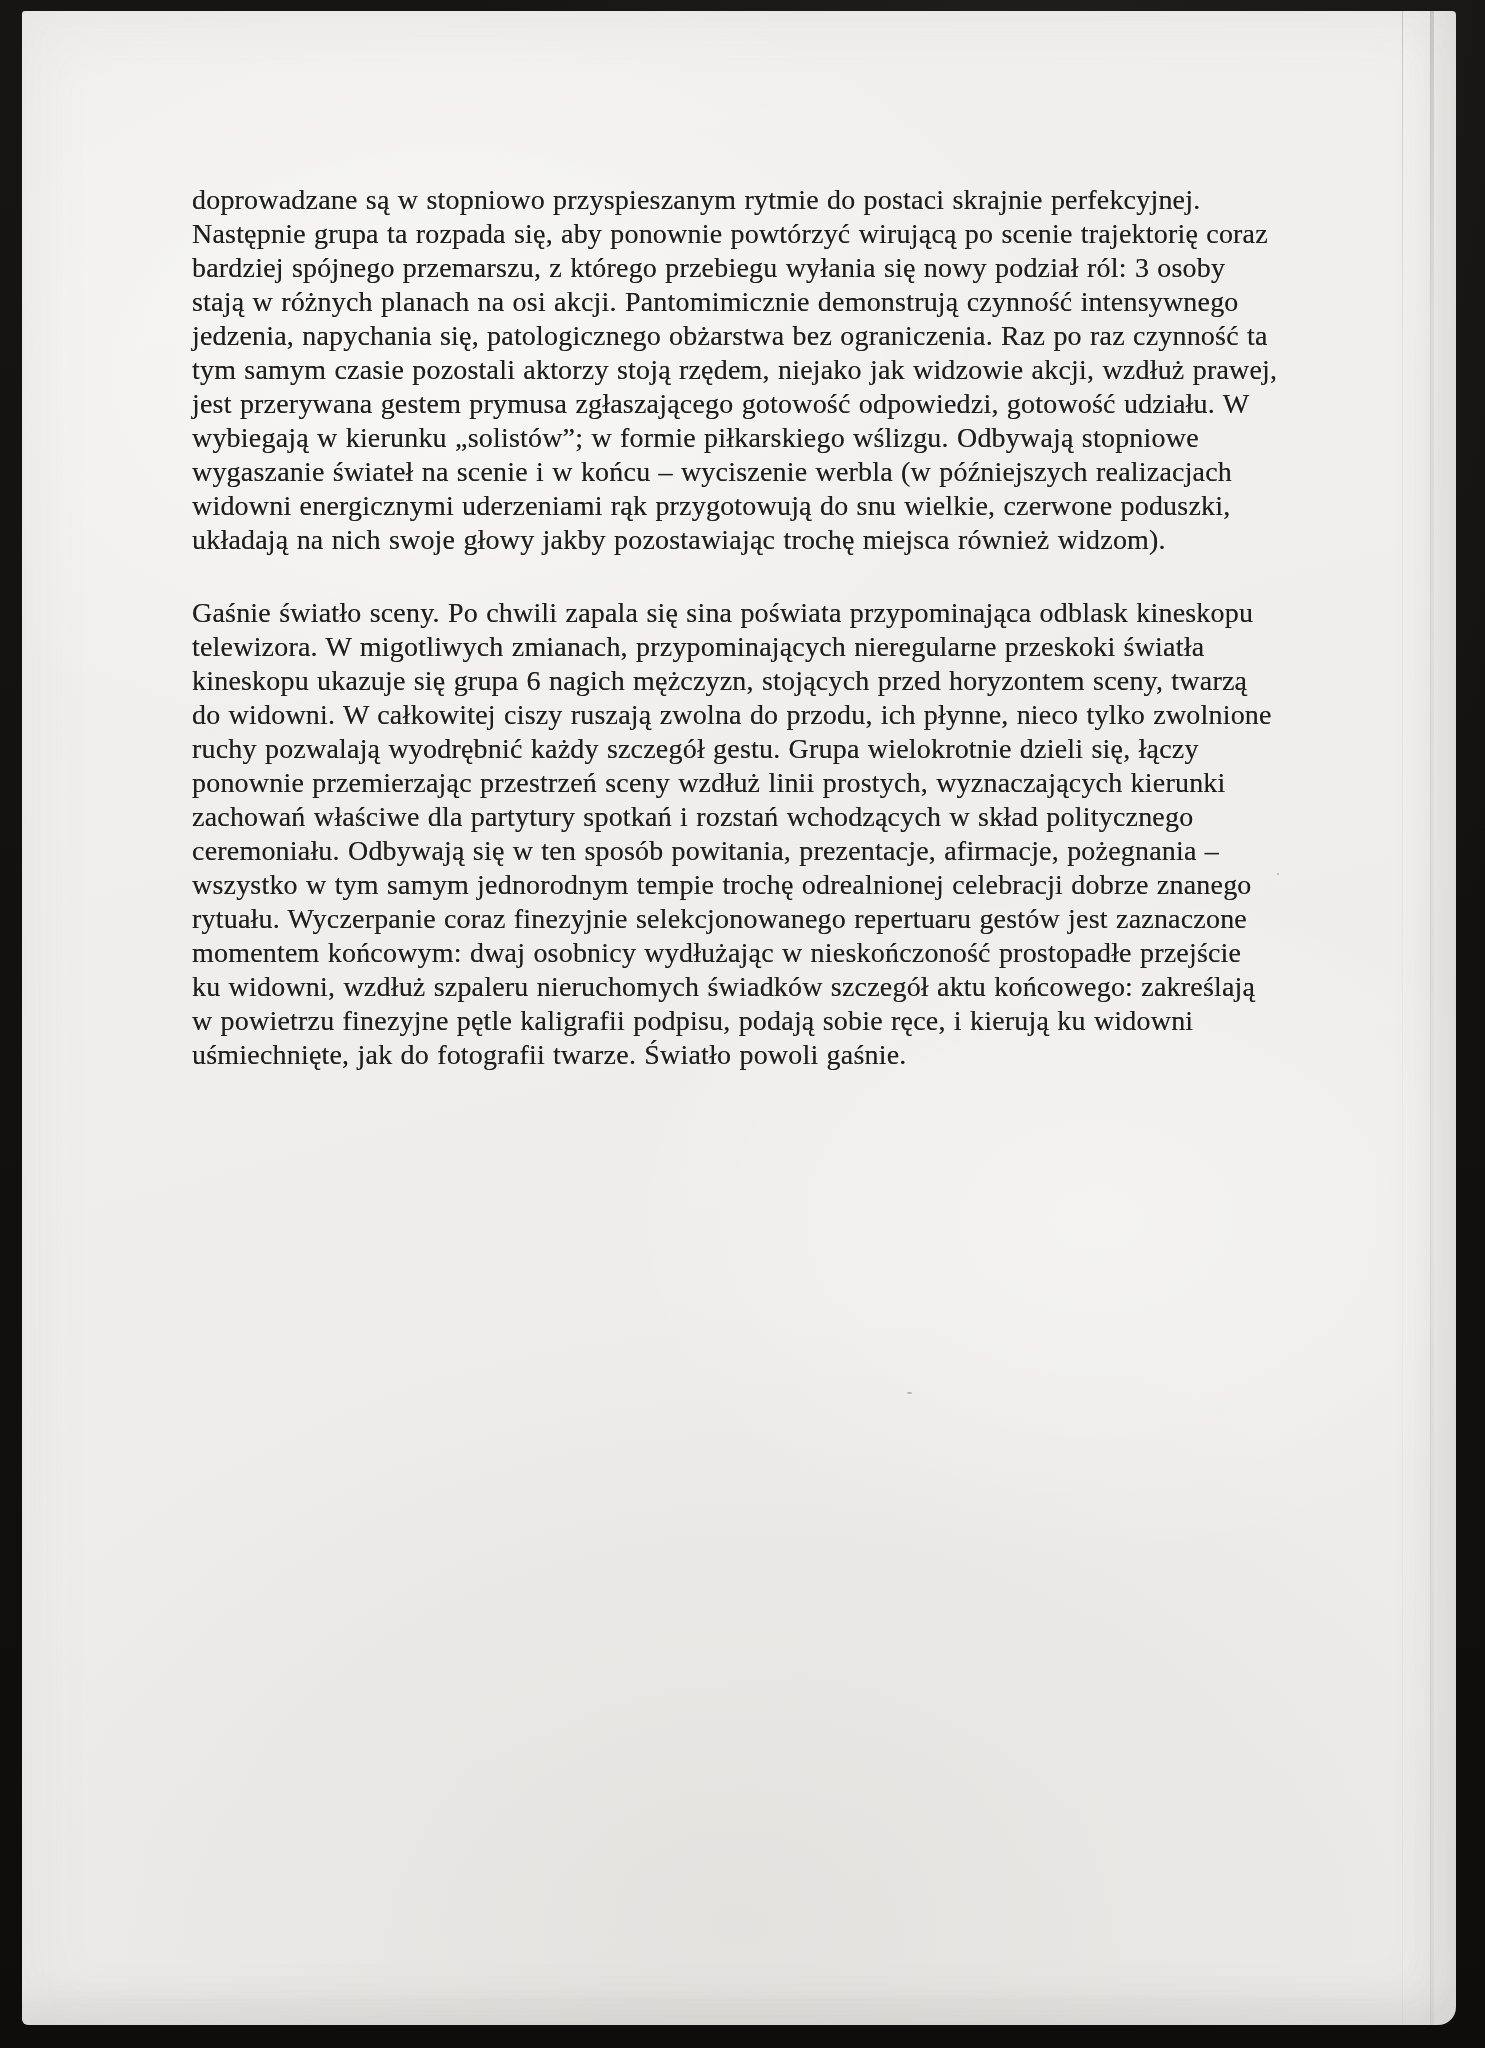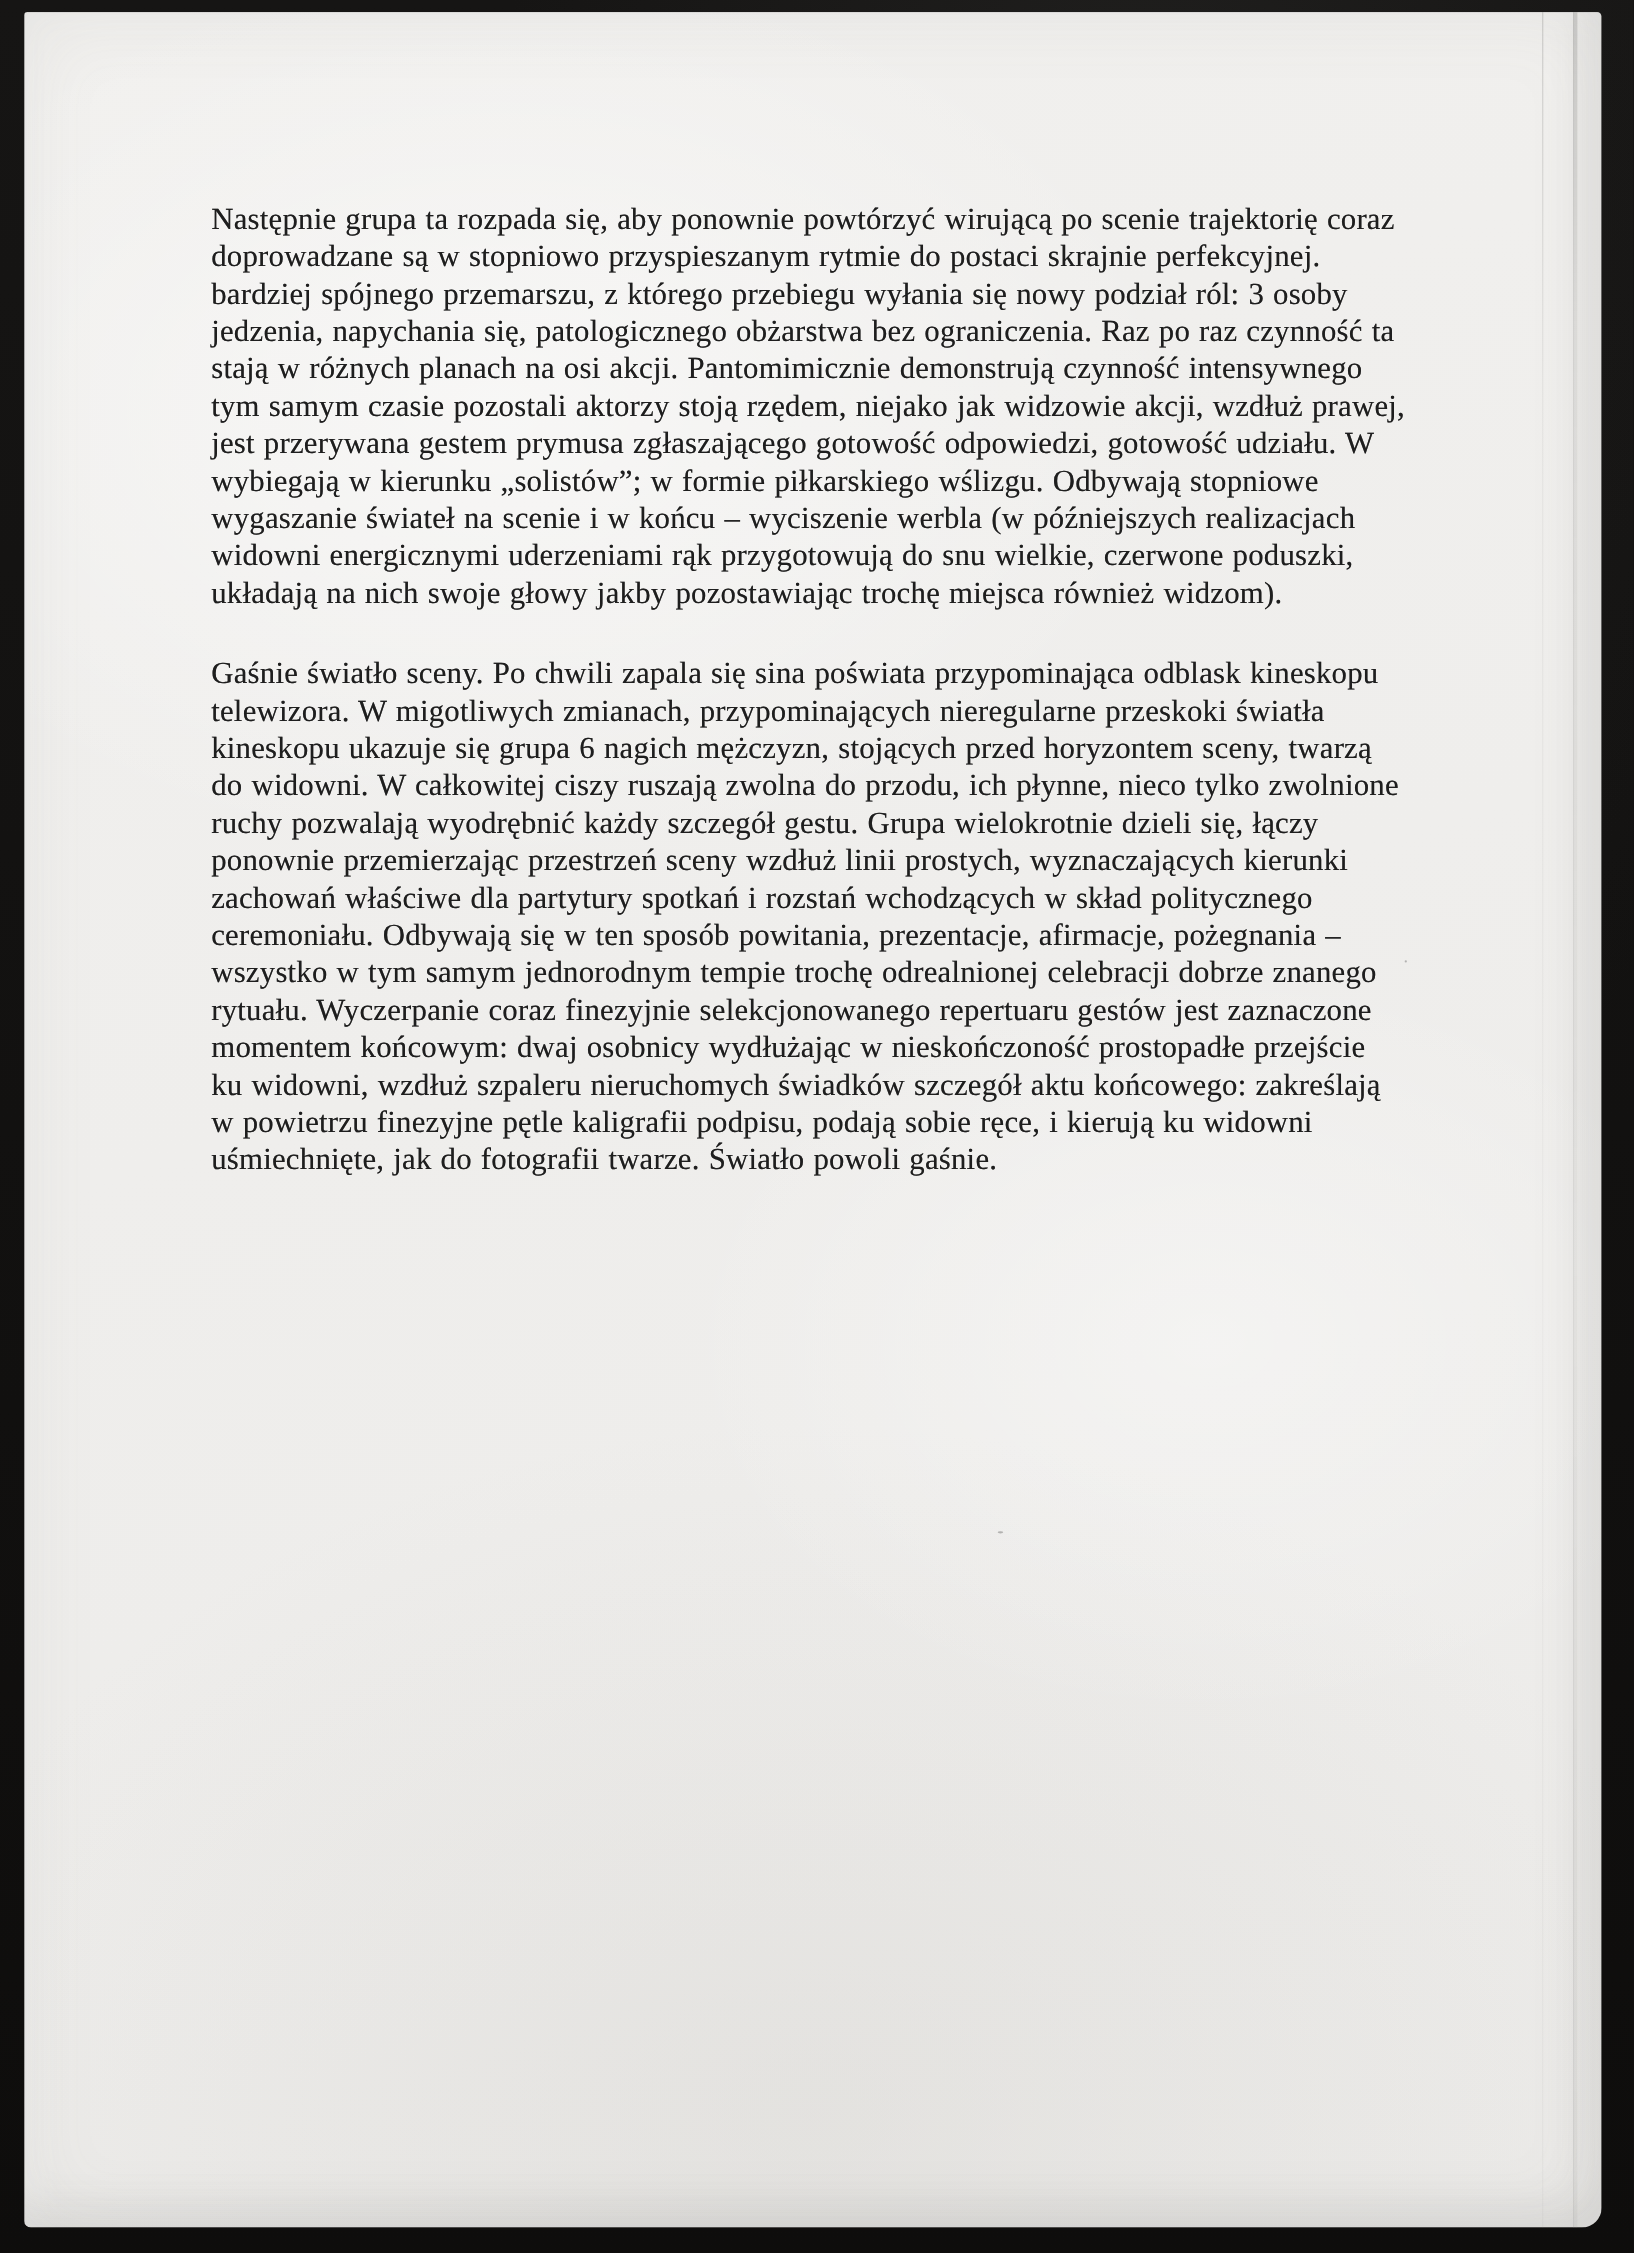--- a/index.html
+++ b/index.html
@@ -113,25 +113,25 @@
 </head>
 <body>
 
 <div class="scan-bg"></div>
 
 <div class="paper">
 
   <div class="text-block">
 
     <div class="para">
+      <div class="line">doprowadzane są w stopniowo przyspieszanym rytmie do postaci skrajnie perfekcyjnej.</div>
       <div class="line">Następnie grupa ta rozpada się, aby ponownie powtórzyć wirującą po scenie trajektorię coraz</div>
-      <div class="line">doprowadzane są w stopniowo przyspieszanym rytmie do postaci skrajnie perfekcyjnej.</div>
       <div class="line">bardziej spójnego przemarszu, z którego przebiegu wyłania się nowy podział ról: 3 osoby</div>
+      <div class="line">stają w różnych planach na osi akcji. Pantomimicznie demonstrują czynność intensywnego</div>
       <div class="line">jedzenia, napychania się, patologicznego obżarstwa bez ograniczenia. Raz po raz czynność ta</div>
-      <div class="line">stają w różnych planach na osi akcji. Pantomimicznie demonstrują czynność intensywnego</div>
       <div class="line">tym samym czasie pozostali aktorzy stoją rzędem, niejako jak widzowie akcji, wzdłuż prawej,</div>
       <div class="line">jest przerywana gestem prymusa zgłaszającego gotowość odpowiedzi, gotowość udziału. W</div>
       <div class="line">wybiegają w kierunku „solistów”; w formie piłkarskiego wślizgu. Odbywają stopniowe</div>
       <div class="line">wygaszanie świateł na scenie i w końcu – wyciszenie werbla (w późniejszych realizacjach</div>
       <div class="line">widowni energicznymi uderzeniami rąk przygotowują do snu wielkie, czerwone poduszki,</div>
       <div class="line">układają na nich swoje głowy jakby pozostawiając trochę miejsca również widzom).</div>
     </div>
 
     <div class="para">
       <div class="line">Gaśnie światło sceny. Po chwili zapala się sina poświata przypominająca odblask kineskopu</div>

